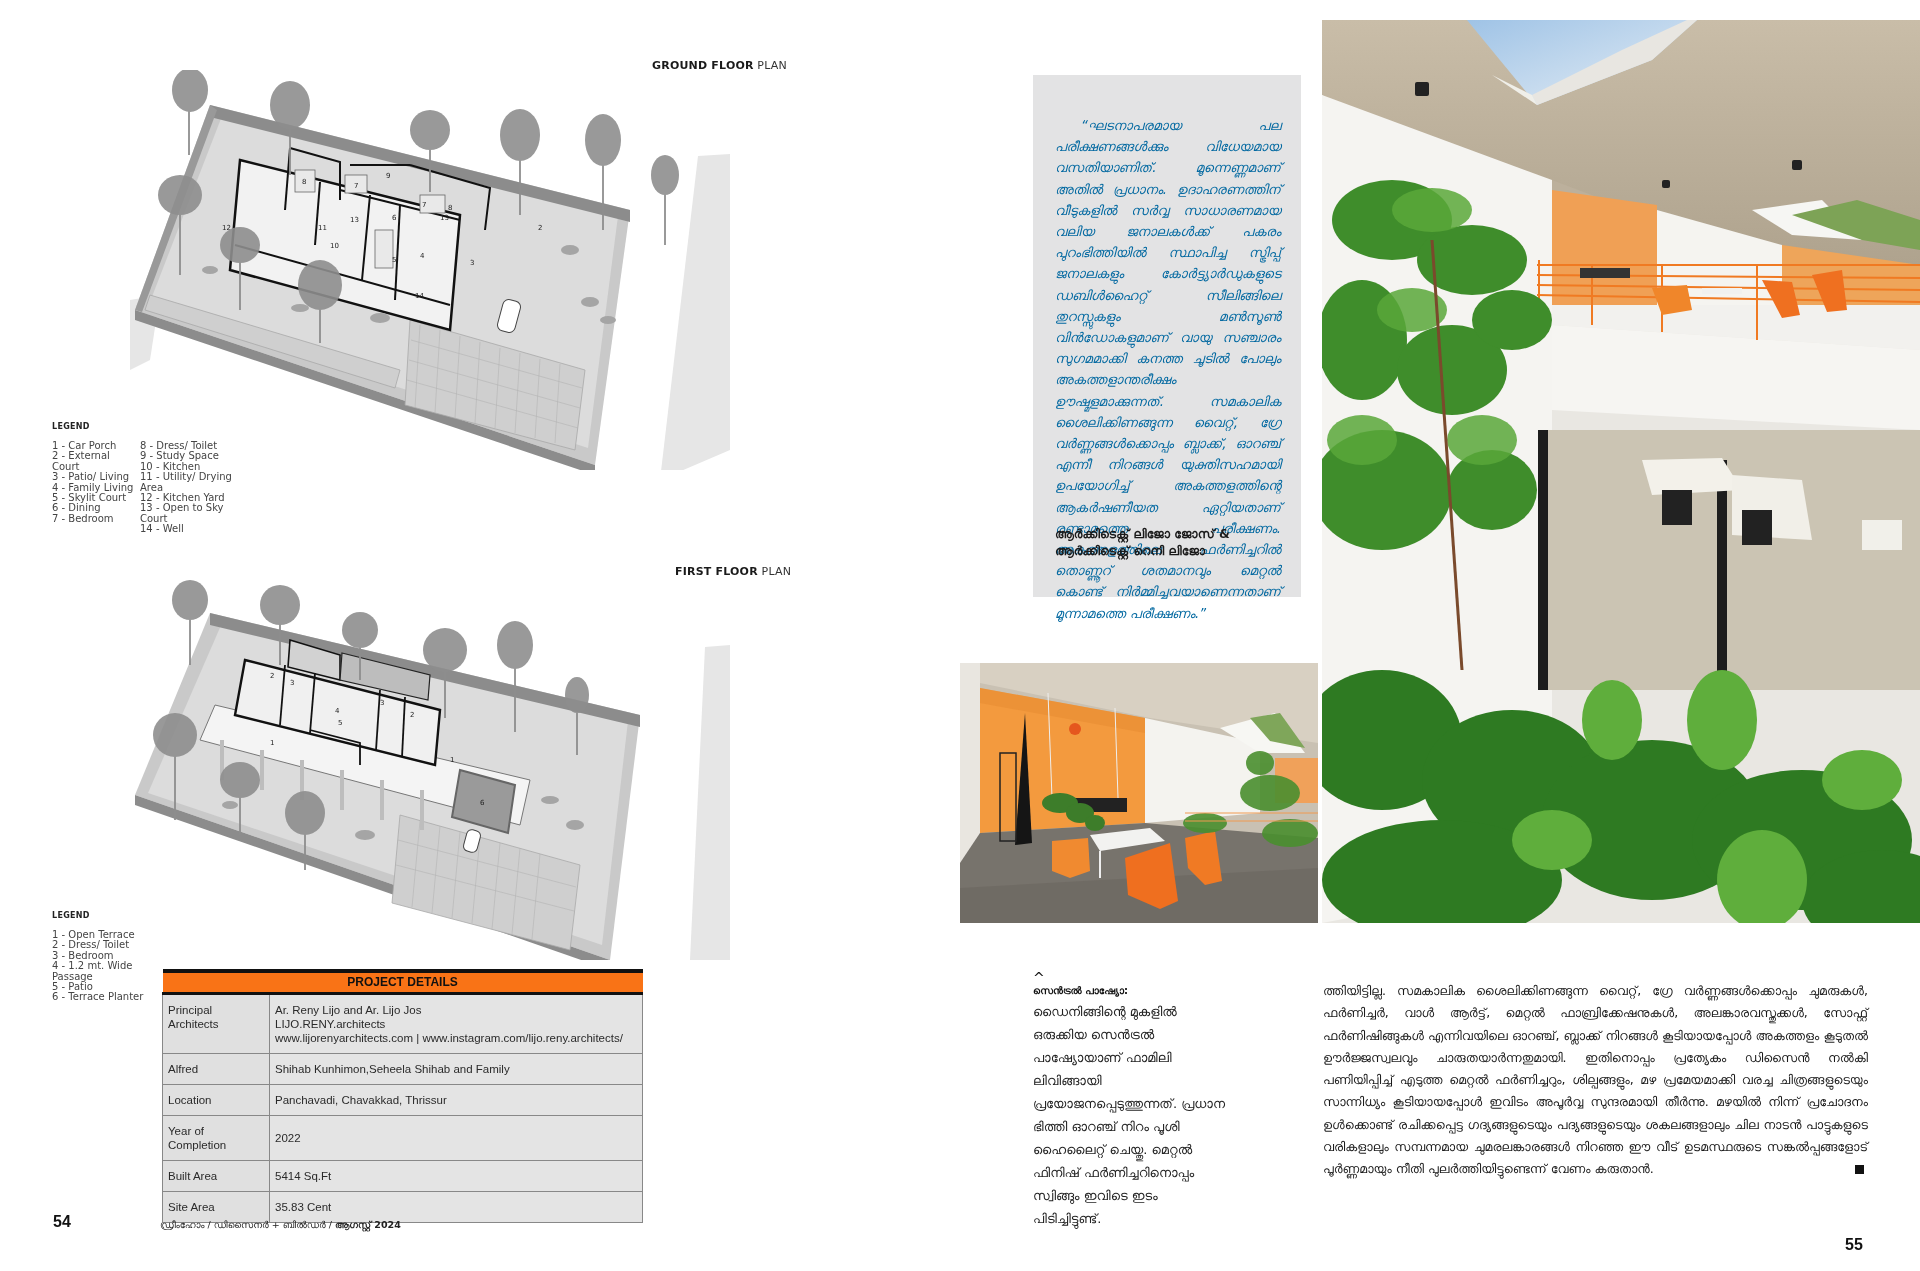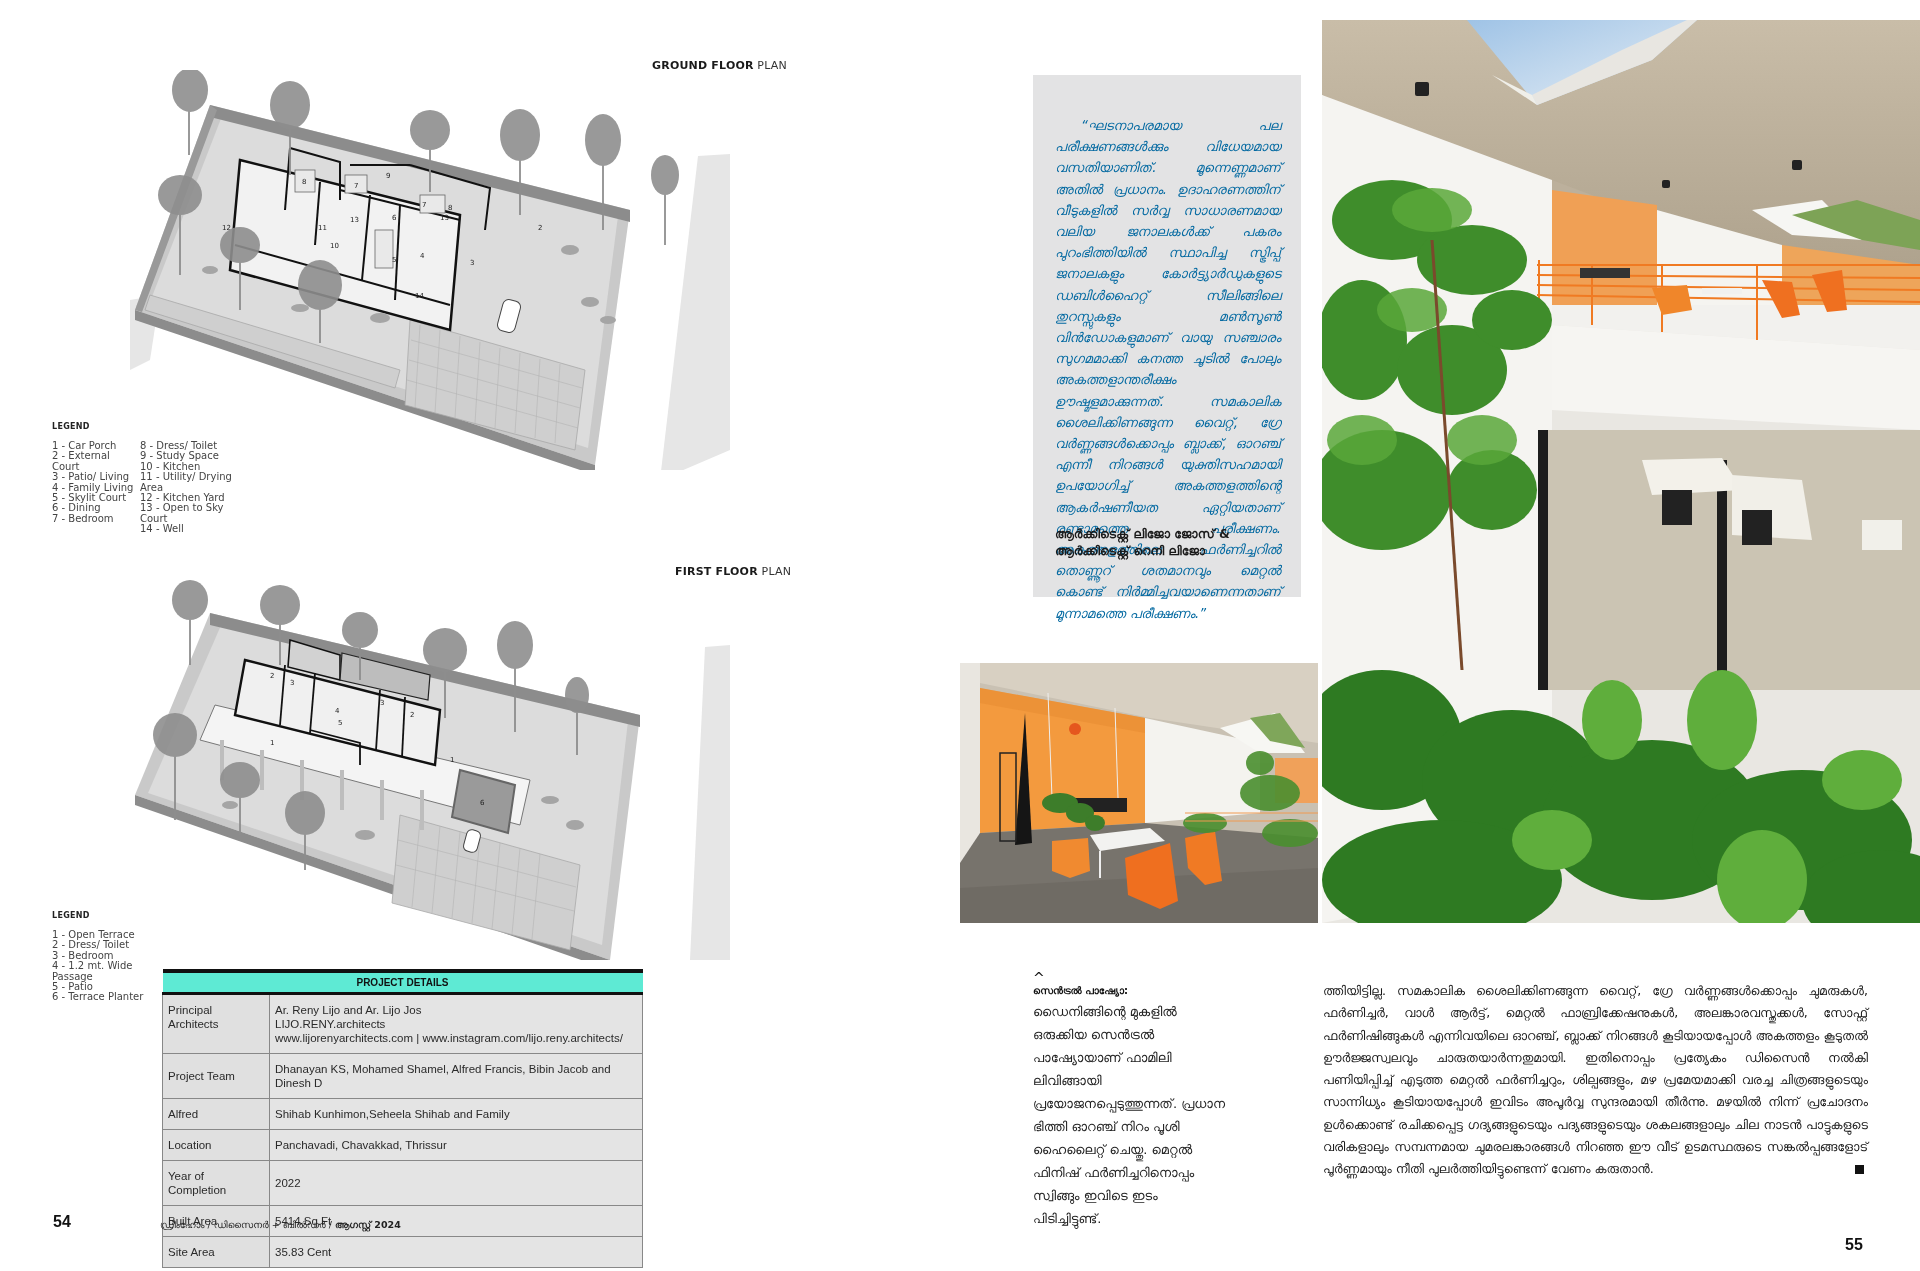--- a/index.html
+++ b/index.html
@@ -17,21 +17,21 @@
   .plan { overflow: visible; }
   .plan svg { width: 100%; height: 100%; display: block; }
 
   
   .legend-h { font-size: 8px; font-weight: 700; color: #222; letter-spacing: 0.3px; }
   .legend { font-size: 10px; line-height: 10.4px; color: #444; display: grid; grid-template-columns: 88px 110px; }
   .legend.single { grid-template-columns: 120px; }
 
   
   .ptable { border-collapse: collapse; font-family: "Liberation Sans", sans-serif; font-size: 11.5px; color: #2a2a2a; width: 481px; }
-  .ptable th { background: #5eead4; border-top: 4px solid #111; border-bottom: 3px solid #111; font-size: 10px; font-weight: 700; height: 22px; color: #111; }
+  .ptable th { background: #f97316; border-top: 4px solid #111; border-bottom: 3px solid #111; font-size: 12px; font-weight: 700; height: 22px; color: #111; }
   .ptable td { background: #e4e4e4; border: 1px solid #888; padding: 8px 5px; vertical-align: top; line-height: 14px; }
   .ptable td.k { width: 107px; background: #e0e0e0; }
   .ptable tr.r td { height: 23px; vertical-align: middle; }
 
   
   .pagenum { font-family: "Liberation Sans", sans-serif; font-size: 16px; font-weight: 700; color: #111; }
   .footer-line { font-size: 9.5px; color: #222; }
   .footer-line b { font-weight: 700; }
 
   
@@ -294,24 +294,20 @@
       </tr>
   </thead>
   <tbody>
     <tr>
       <td class="k" style="height:50px;">Principal Architects</td>
       <td>
         <div>Ar. Reny Lijo and Ar. Lijo Jos</div>
         <div>LIJO.RENY.architects</div>
         <div>www.lijorenyarchitects.com |  www.instagram.com/lijo.reny.architects/</div>
       </td>
-    </tr>
-    <tr class="r">
-      <td class="k">Project Team</td>
-      <td>Dhanayan KS, Mohamed Shamel, Alfred Francis, Bibin Jacob and Dinesh D</td>
     </tr>
     <tr class="r">
       <td class="k">Alfred</td>
       <td>Shihab Kunhimon,Seheela Shihab and Family</td>
     </tr>
     <tr class="r">
       <td class="k">Location</td>
       <td>Panchavadi, Chavakkad, Thrissur</td>
     </tr>
     <tr class="r">

